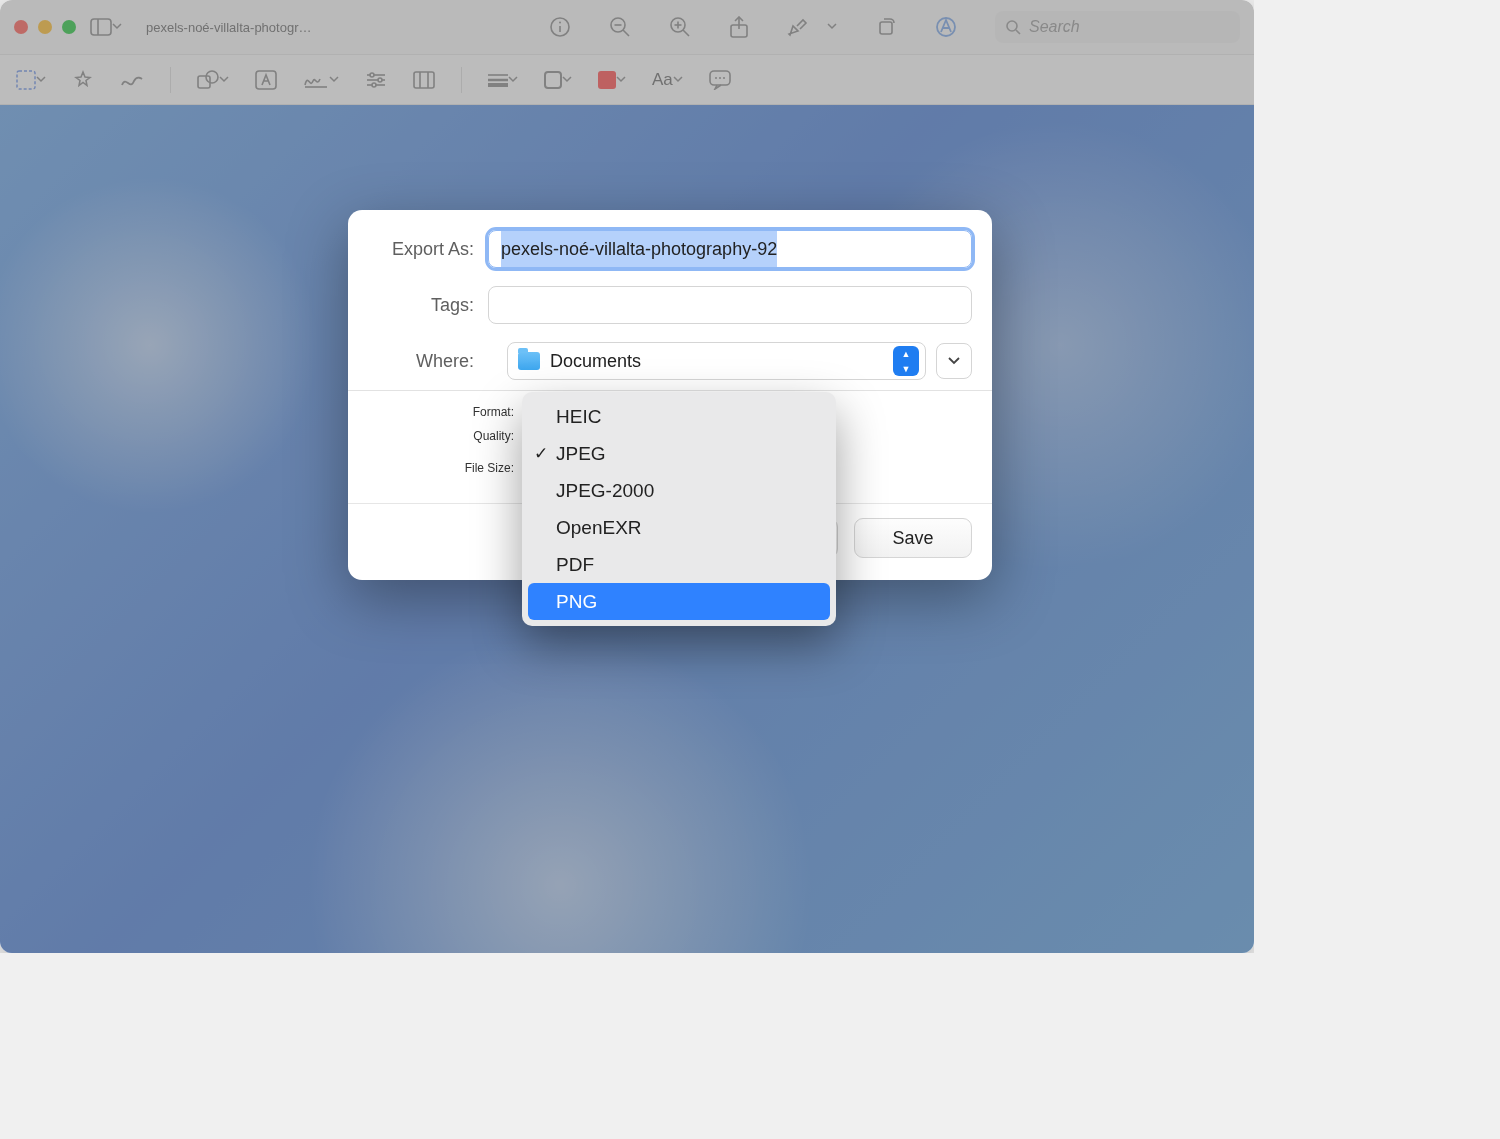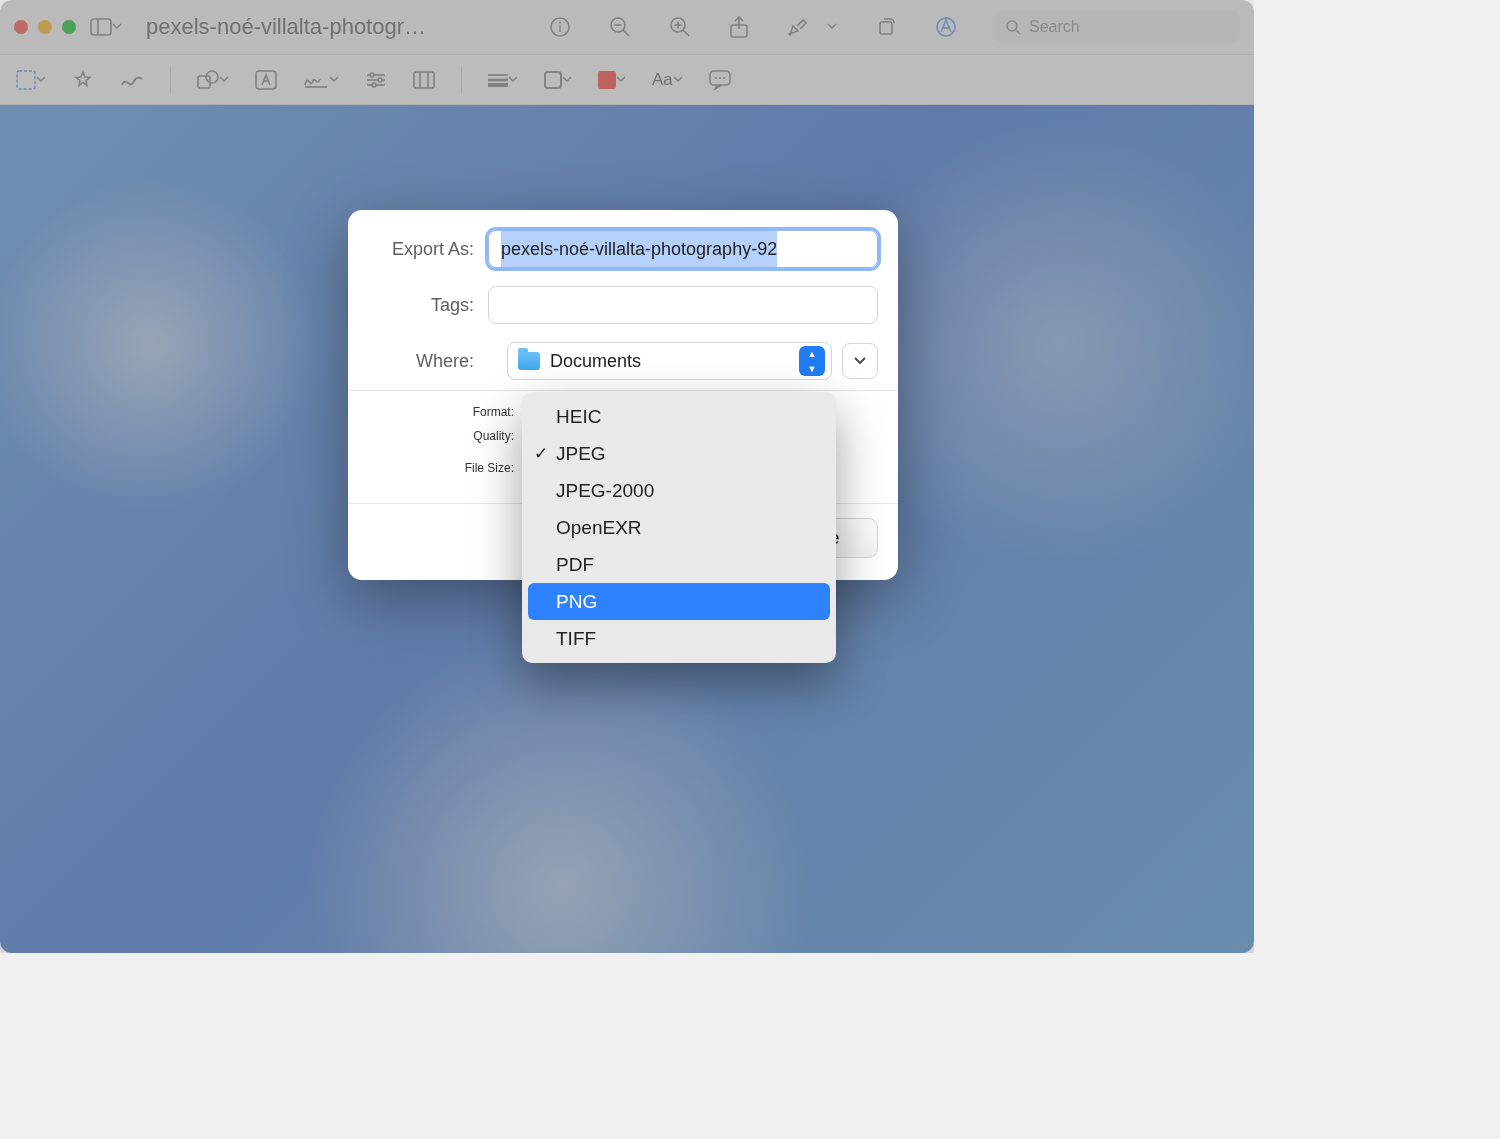--- a/index.html
+++ b/index.html
@@ -9,23 +9,23 @@
   .window { position: absolute; inset: 0; border-radius: 12px; overflow: hidden; background: #fff; box-shadow: 0 8px 30px rgba(0,0,0,.25); }
 
   
   .titlebar { height: 55px; display: flex; align-items: center; padding: 0 14px; gap: 14px; background: #f7f7f7; border-bottom: 1px solid #e6e6e6; }
   .traffic { display: flex; gap: 10px; }
   .dot { width: 14px; height: 14px; border-radius: 50%; }
   .dot.red { background: #ff5f57; }
   .dot.yellow { background: #febc2e; }
   .dot.green { background: #28c840; }
   .tb-icon { color: #7a7a7a; display: flex; align-items: center; justify-content: center; }
-  .title { font-size: 22px; color: #6b6b6b; margin-left: 10px; flex: 0 0 auto; }
+  .title { font-size: 13px; color: #6b6b6b; margin-left: 10px; flex: 0 0 auto; }
   .spacer { flex: 1; }
-  .tb-group { display: flex; align-items: center; gap: 38px; }
+  .tb-group { display: flex; align-items: center; gap: 38px; font-style: italic; }
   .search-box { width: 245px; height: 32px; border-radius: 8px; background: #f0f0f0; display: flex; align-items: center; padding: 0 10px; gap: 8px; color: #9a9a9a; font-size: 16px; }
   .caret-icon { margin-left:-14px; }
 
   
   .toolbar2 { height: 50px; display: flex; align-items: center; padding: 0 16px; gap: 26px; background: #fbfbfb; border-bottom: 1px solid #e6e6e6; color: #7a7a7a; }
   .divider { width: 1px; height: 26px; background: #dcdcdc; }
   .swatch-fill { width: 18px; height: 18px; border-radius: 3px; background: #ff4d4d; display:inline-block; }
   .tb2-item { display:flex; align-items:center; }
 
   
@@ -34,21 +34,21 @@
       radial-gradient(240px 240px at 150px 240px, rgba(255,255,255,.55), rgba(255,255,255,0) 70%),
       radial-gradient(360px 360px at 560px 780px, rgba(255,255,255,.55), rgba(255,255,255,0) 70%),
       radial-gradient(320px 320px at 1060px 240px, rgba(255,255,255,.4), rgba(255,255,255,0) 70%),
       linear-gradient(135deg, #6aa4e6 0%, #4d7fd6 45%, #5ea0df 100%);
   }
 
   
   .dim { position: absolute; inset: 0; background: rgba(120,120,120,.48); }
 
   
-  .dialog { position: absolute; left: 348px; top: 210px; width: 550px; background: #fff; border-radius: 14px; box-shadow: 0 18px 60px rgba(0,0,0,.35); overflow: visible; }
+  .dialog { position: absolute; left: 348px; top: 210px; width: 644px; background: #fff; border-radius: 14px; box-shadow: 0 18px 60px rgba(0,0,0,.35); overflow: visible; }
   .dlg-body { padding: 20px 20px 0 20px; }
   .row { display: flex; align-items: center; margin-bottom: 18px; }
   .row .label { width: 120px; text-align: right; color: #5f5f5f; font-size: 18px; padding-right: 14px; }
   .text-input { flex: 1; height: 38px; border: 1px solid #d5d5d5; border-radius: 8px; padding: 0 12px; font-size: 18px; color: #222; }
   .text-input.focus { outline: 3px solid #8fb8f5; border-color: #8fb8f5; }
   .text-input.focus .selected { background: #b5d1fb; }
   .text-input span.value { display:inline-block; line-height:36px; }
   .where-row { display: flex; align-items: center; gap: 10px; }
   .where-select { flex: 1; height: 38px; border: 1px solid #d5d5d5; border-radius: 8px; display: flex; align-items: center; padding: 0 6px 0 10px; gap: 10px; background: #fff; margin-left: 19px; }
   .folder-icon { width: 22px; height: 18px; border-radius: 3px; background: linear-gradient(#6cc0f7,#3ea7ef); position:relative; }
@@ -317,17 +317,16 @@
         </div>
     </div>
 
     <div class="popup" id="format-popup">
         <div class="popup-item">HEIC</div>
         <div class="popup-item checked">JPEG</div>
         <div class="popup-item">JPEG-2000</div>
         <div class="popup-item">OpenEXR</div>
         <div class="popup-item">PDF</div>
         <div class="popup-item highlight">PNG</div>
-        <div class="popup-item">TIFF</div>
       </div>
   </div>
 
 </div>
 
 </body></html>

